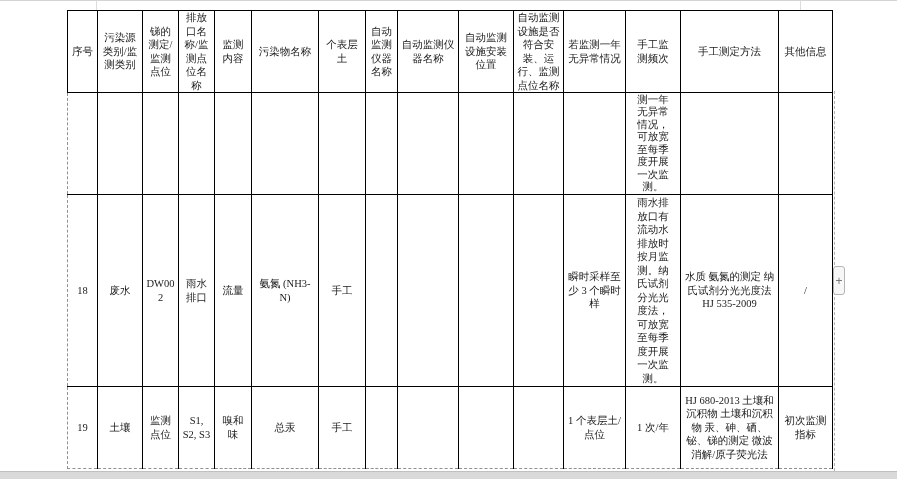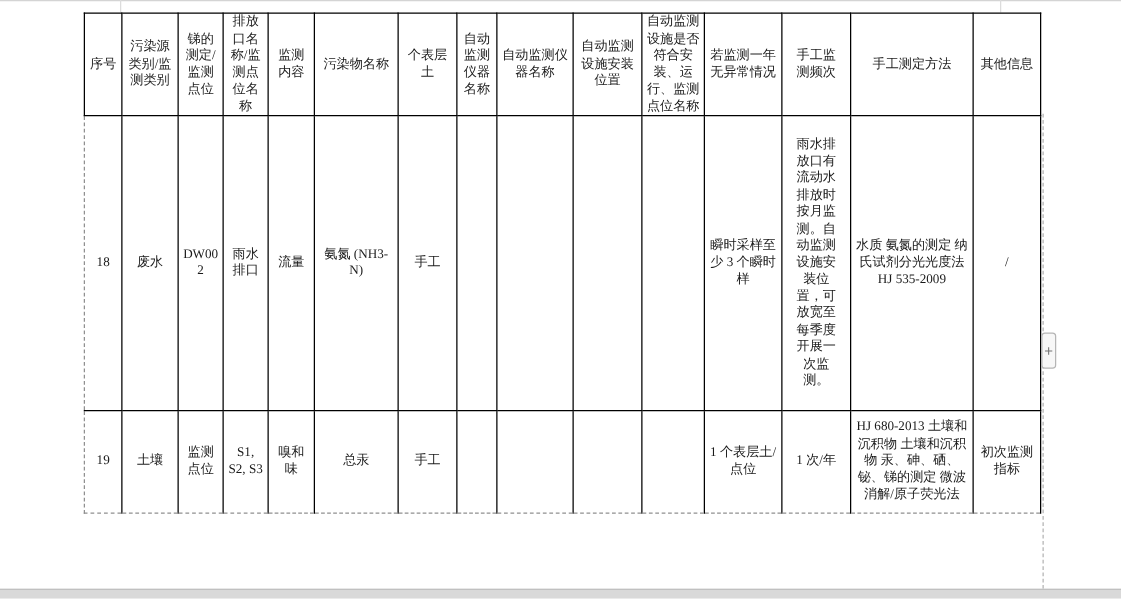--- a/index.html
+++ b/index.html
@@ -10,21 +10,21 @@
   .grid-v.g1{left:96px;}
   .grid-v.g2{left:800px;}
   table.tbl{position:absolute;left:67px;top:10px;width:765px;border-collapse:collapse;table-layout:fixed;}
   .tbl th,.tbl td{border:1px solid #000;font-weight:normal;text-align:center;vertical-align:middle;
          padding:0 3px;font-size:10.5px;line-height:13.5px;overflow-wrap:anywhere;overflow:hidden;
          color:#1a1a1a;background:#fff;}
   tr.hdr{height:81px;}
   tr.carry{height:102px;}
   tr.r18{height:192px;}
   tr.r19{height:82px;}
-  .tbl th:nth-child(13),.tbl td:nth-child(13){padding:16px 10px;}
+  .tbl th:nth-child(13),.tbl td:nth-child(13){padding:0 10px;}
   tr.carry td{line-height:12.5px;}
   tr.body-row td:first-child{border-left:1px dashed #909090;}
   tr.r19 td{border-bottom:1px dashed #909090;}
   .pagebreak-v{position:absolute;left:834px;top:91px;height:380px;width:0;border-left:1px dashed #b3b3b3;}
   .addbtn{position:absolute;left:833px;top:266px;width:12px;height:29px;background:#f7f7f7;
           border:1px solid #b5b5b5;border-radius:3px;color:#777;font-size:12px;line-height:28px;
           text-align:center;font-family:"Liberation Sans",sans-serif;cursor:pointer;box-sizing:border-box;}
   .hscroll{position:absolute;left:0;top:471px;width:897px;height:8px;background:#d9d9d9;border-top:1px solid #c0c0c0;}
 </style>
 </head>
@@ -65,35 +65,52 @@
         <th>自动监测仪器名称</th>
         <th>自动监测仪器名称</th>
         <th>自动监测设施安装位置</th>
         <th>自动监测设施是否符合安装、运行、监测点位名称</th>
         <th>若监测一年无异常情况</th>
         <th>手工监测频次</th>
         <th>手工测定方法</th>
         <th>其他信息</th>
       </tr>
 
+      <tr class="carry body-row">
+        <td></td>
+        <td></td>
+        <td></td>
+        <td></td>
+        <td></td>
+        <td></td>
+        <td></td>
+        <td></td>
+        <td></td>
+        <td></td>
+        <td></td>
+        <td></td>
+        <td>测一年无异常情况，可放宽至每季度开展一次监测。</td>
+        <td></td>
+        <td></td>
+      </tr>
 
       <tr class="r18 body-row">
         <td>18</td>
         <td>废水</td>
         <td>DW002</td>
         <td>雨水排口</td>
         <td>流量</td>
         <td>氨氮 (NH3-N)</td>
         <td>手工</td>
         <td></td>
         <td></td>
         <td></td>
         <td></td>
         <td>瞬时采样至少 3 个瞬时样</td>
-        <td>雨水排放口有流动水排放时按月监测。自动监测设施安装位置，可放宽至每季度开展一次监测。</td>
+        <td>雨水排放口有流动水排放时按月监测。纳氏试剂分光光度法，可放宽至每季度开展一次监测。</td>
         <td>水质 氨氮的测定 纳氏试剂分光光度法 HJ 535-2009</td>
         <td>/</td>
       </tr>
 
       <tr class="r19 body-row">
         <td>19</td>
         <td>土壤</td>
         <td>监测点位</td>
         <td>S1, S2, S3</td>
         <td>嗅和味</td>

